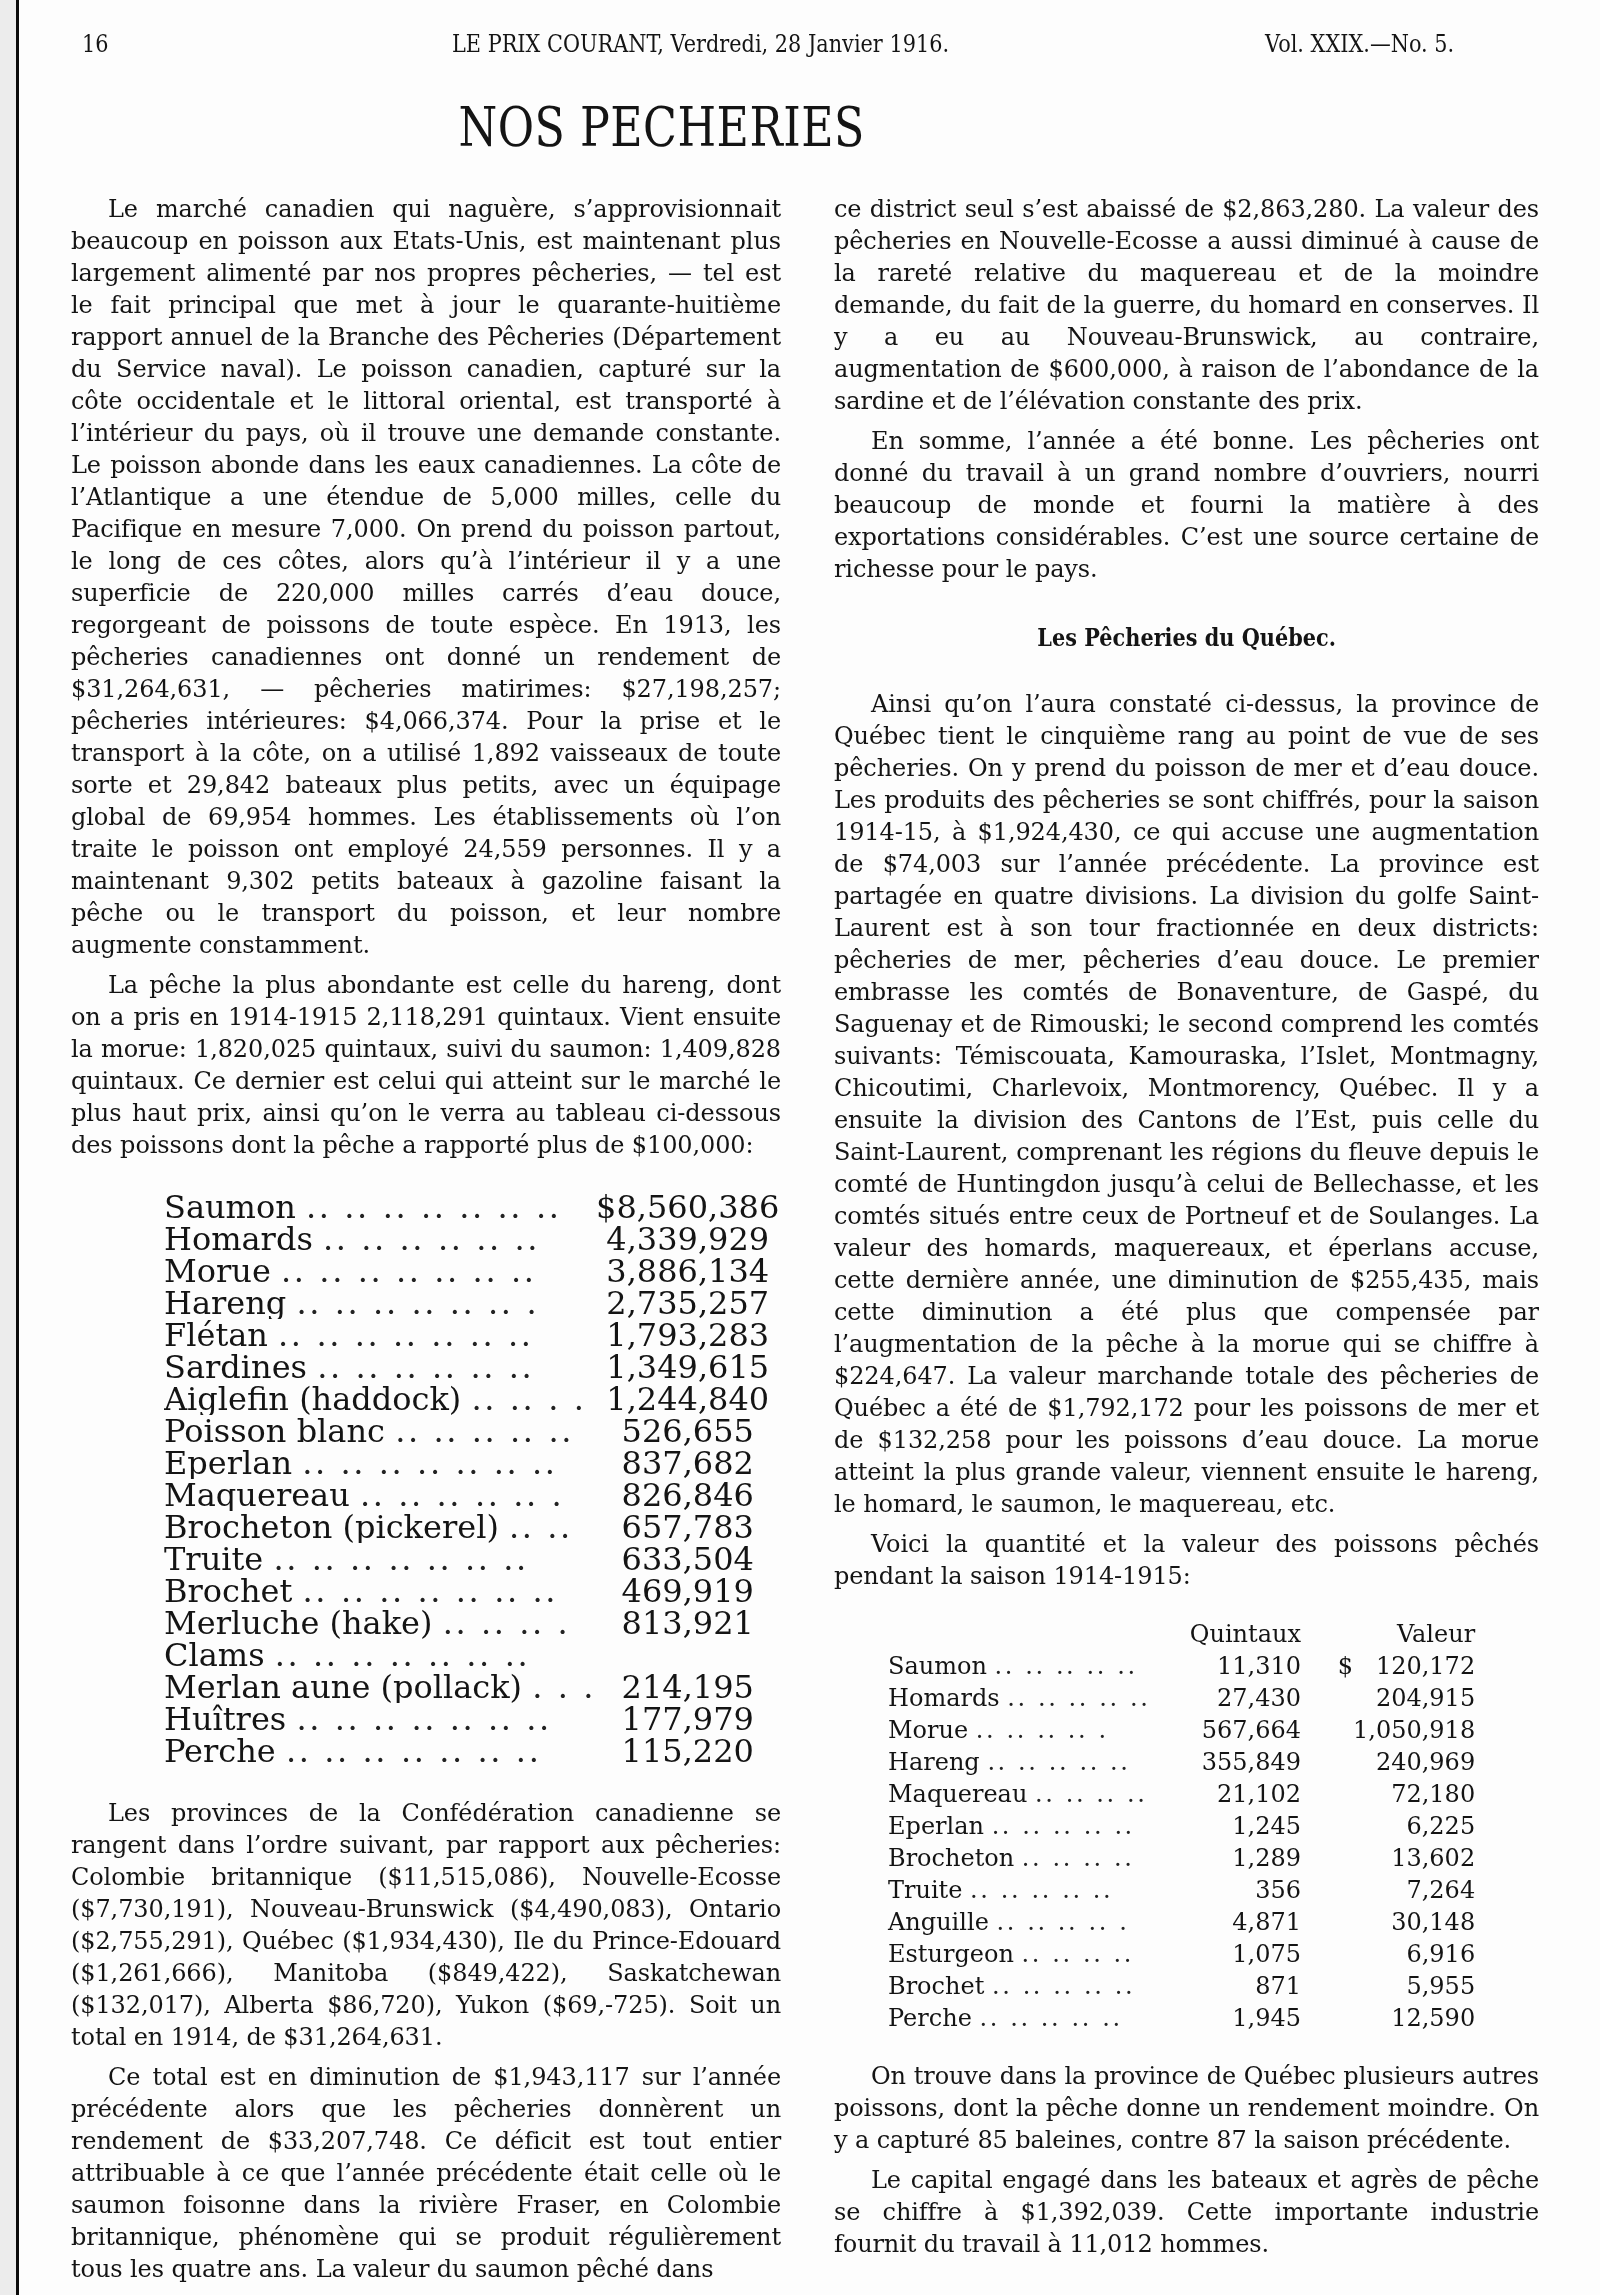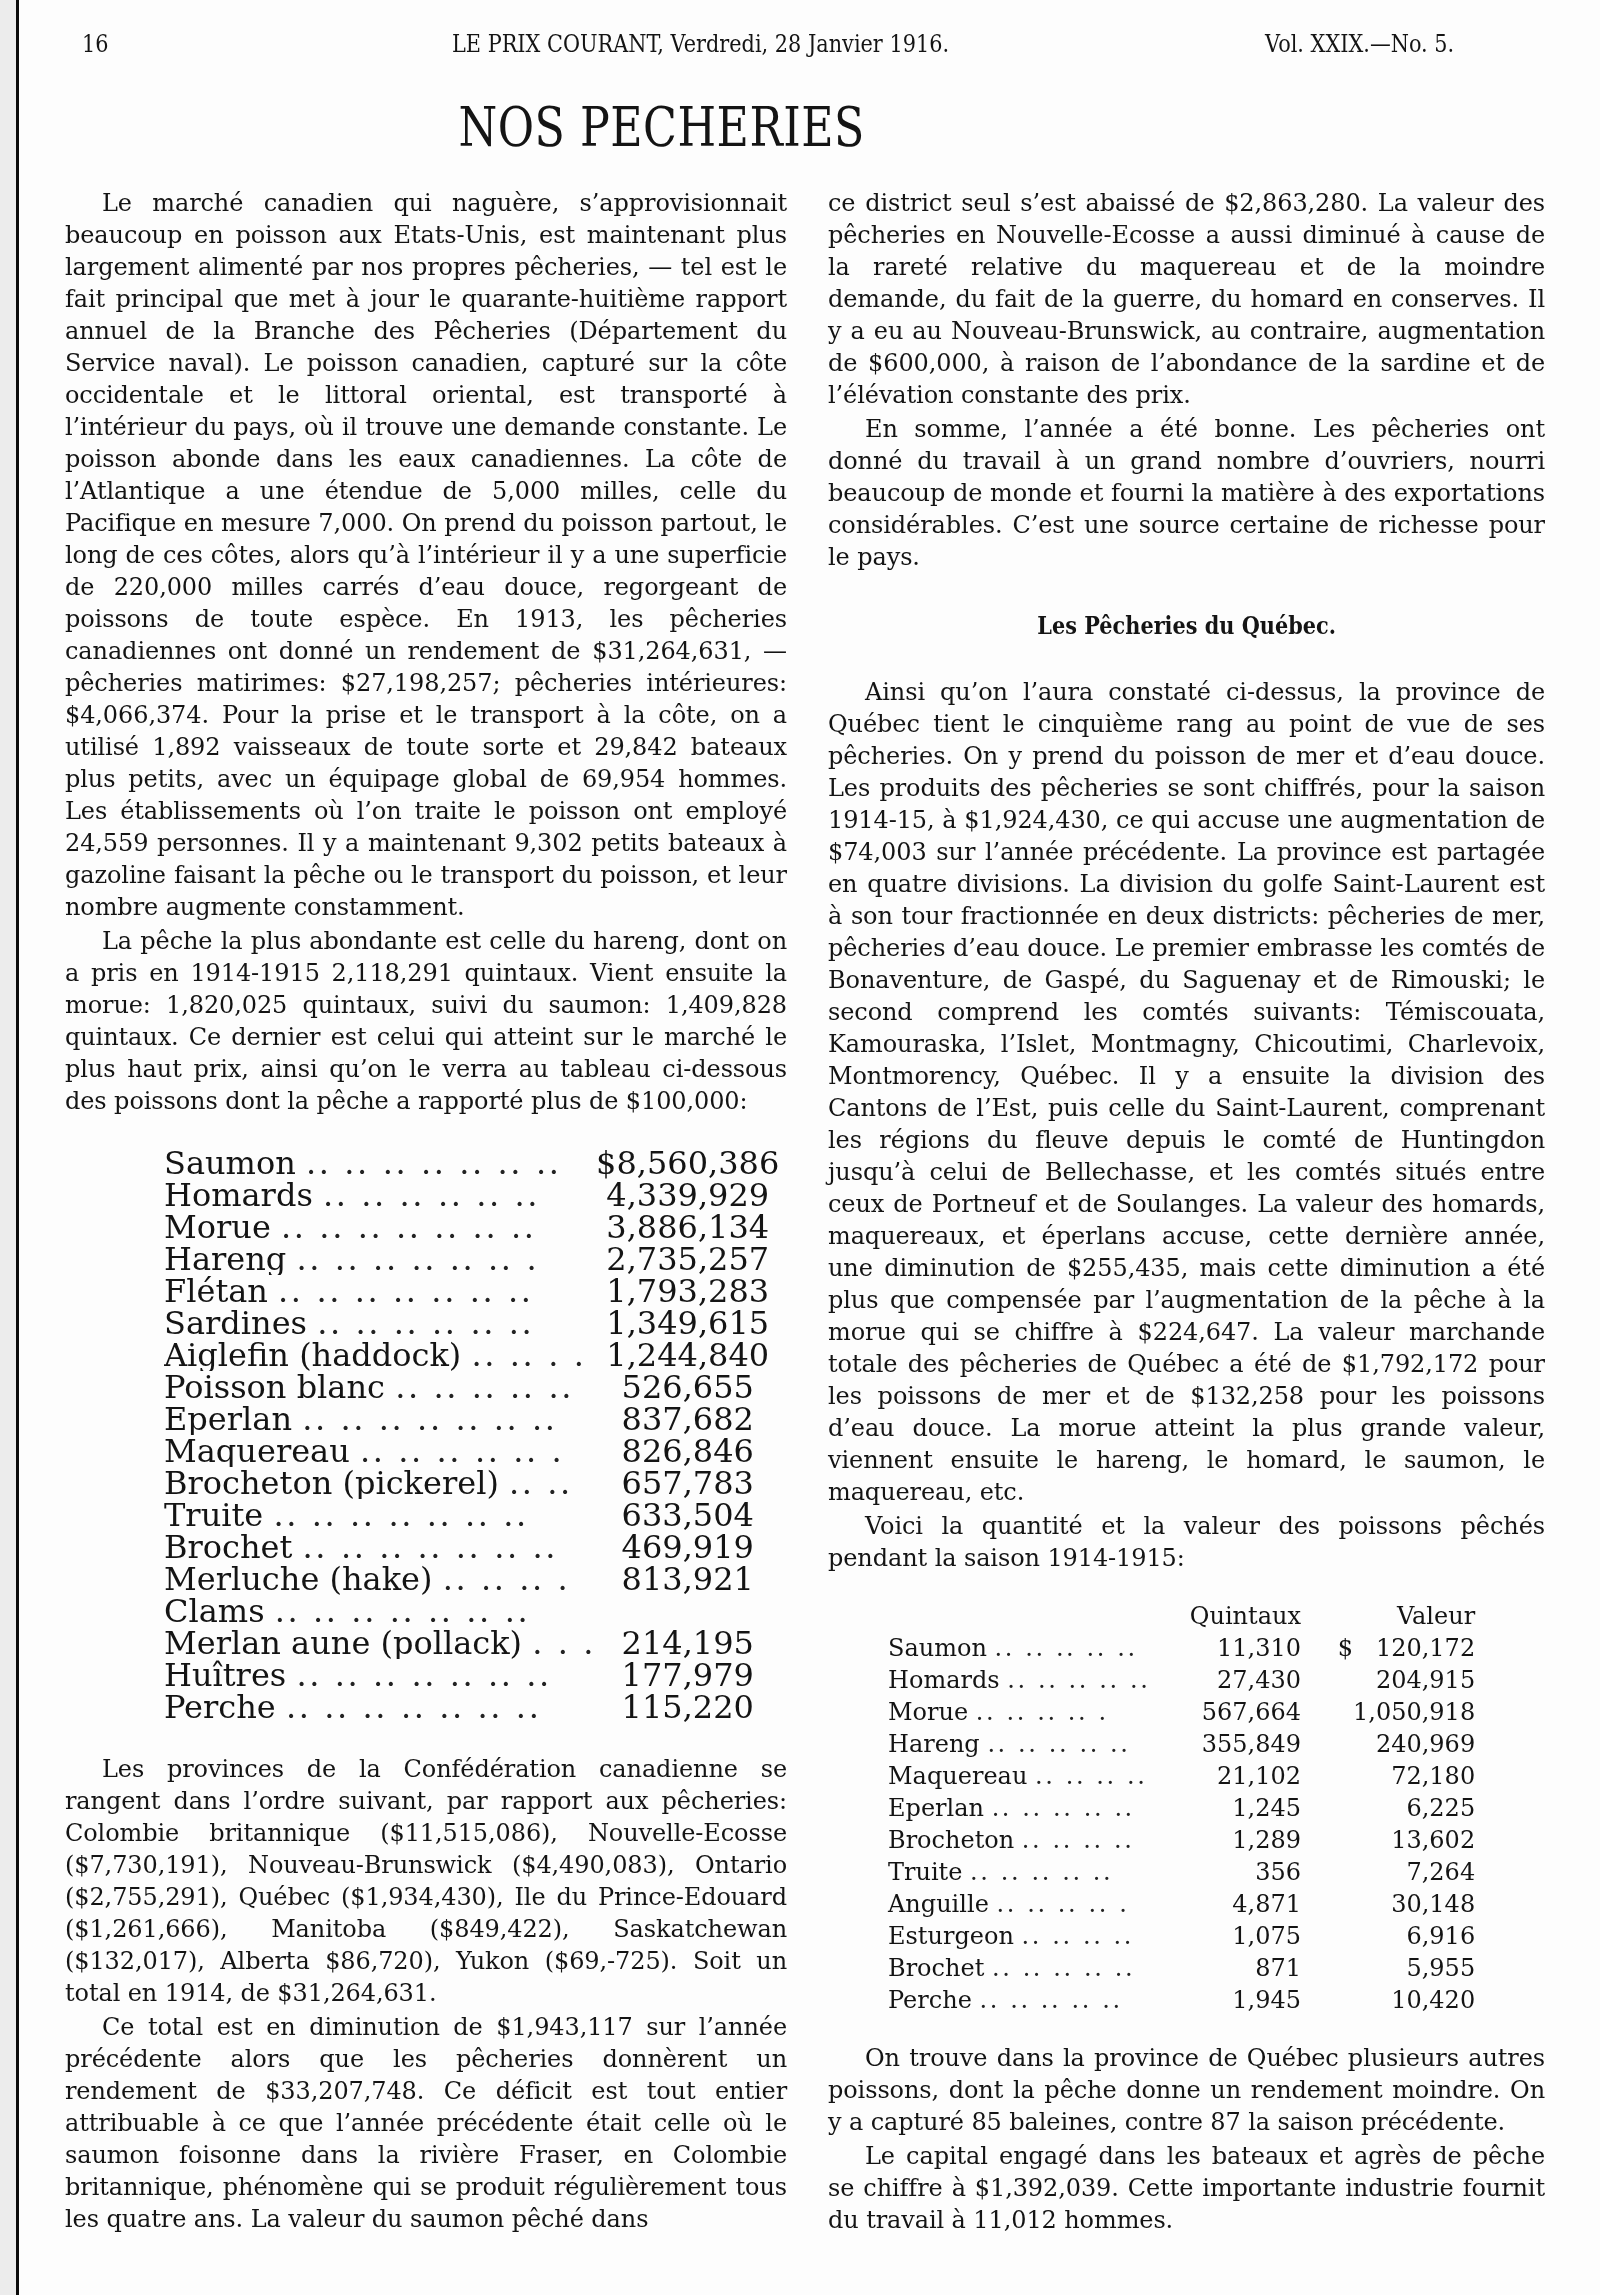--- a/index.html
+++ b/index.html
@@ -18,21 +18,21 @@
 
   .title {
     position: absolute; top: 95px; left: 0; width: 1324px; text-align: center;
     font-size: 54px; line-height: 65px; letter-spacing: 0.6px;
   }
   .title span { display: inline-block; transform: scaleX(0.82); }
 
   .col { position: absolute; top: 185px; width: 726px; font-size: 24px; line-height: 32px; text-align: justify; hyphens: manual; }
   .col.left { left: 63px; }
   .col.right { left: 826px; width: 721px; }
-  .col p { margin: 2px; text-indent: 0; letter-spacing: -0.1px; }
+  .col p { margin: 8px; text-indent: 0; letter-spacing: -0.1px; }
   .col p.indent { text-indent: 37px; }
   .col p.first { text-indent: 37px; }
 
   .section-heading { text-align: center; font-weight: bold; font-size: 24.5px; line-height: 32px; margin: 37px 0 34px 0; font-family: "DejaVu Serif", serif; }
   .section-heading span { display: inline-block; transform: scaleX(0.85); }
 
   table.price-table { border-collapse: collapse; margin: 30px 0 30px 101px; font-size: 32px; }
   table.price-table td { padding: 0; line-height: 32px; white-space: nowrap; }
   table.price-table td.name { width: 361px; overflow: hidden; }
   table.price-table td.value { width: 155px; text-align: center; }
@@ -229,21 +229,21 @@
         <tr>
           <td class="name"><span>Brochet</span> <span class="dots">.. .. .. .. ..</span></td>
           <td class="qty">871</td>
           <td class="cur"></td>
           <td class="val">5,955</td>
         </tr>
         <tr>
           <td class="name"><span>Perche</span> <span class="dots">.. .. .. .. ..</span></td>
           <td class="qty">1,945</td>
           <td class="cur"></td>
-          <td class="val">10,420</td>
+          <td class="val">12,590</td>
         </tr>
       </tbody>
   </table>
 
   <p class="indent">On trouve dans la province de Québec plusieurs autres poissons, dont la pêche donne un rendement moindre. On y a capturé 85 baleines, contre 87 la saison précédente.</p>
   <p class="indent">Le capital engagé dans les bateaux et agrès de pêche se chiffre à $1,392,039. Cette importante industrie fournit du travail à 11,012 hommes.</p>
 </div>
 
 
 </body></html>

